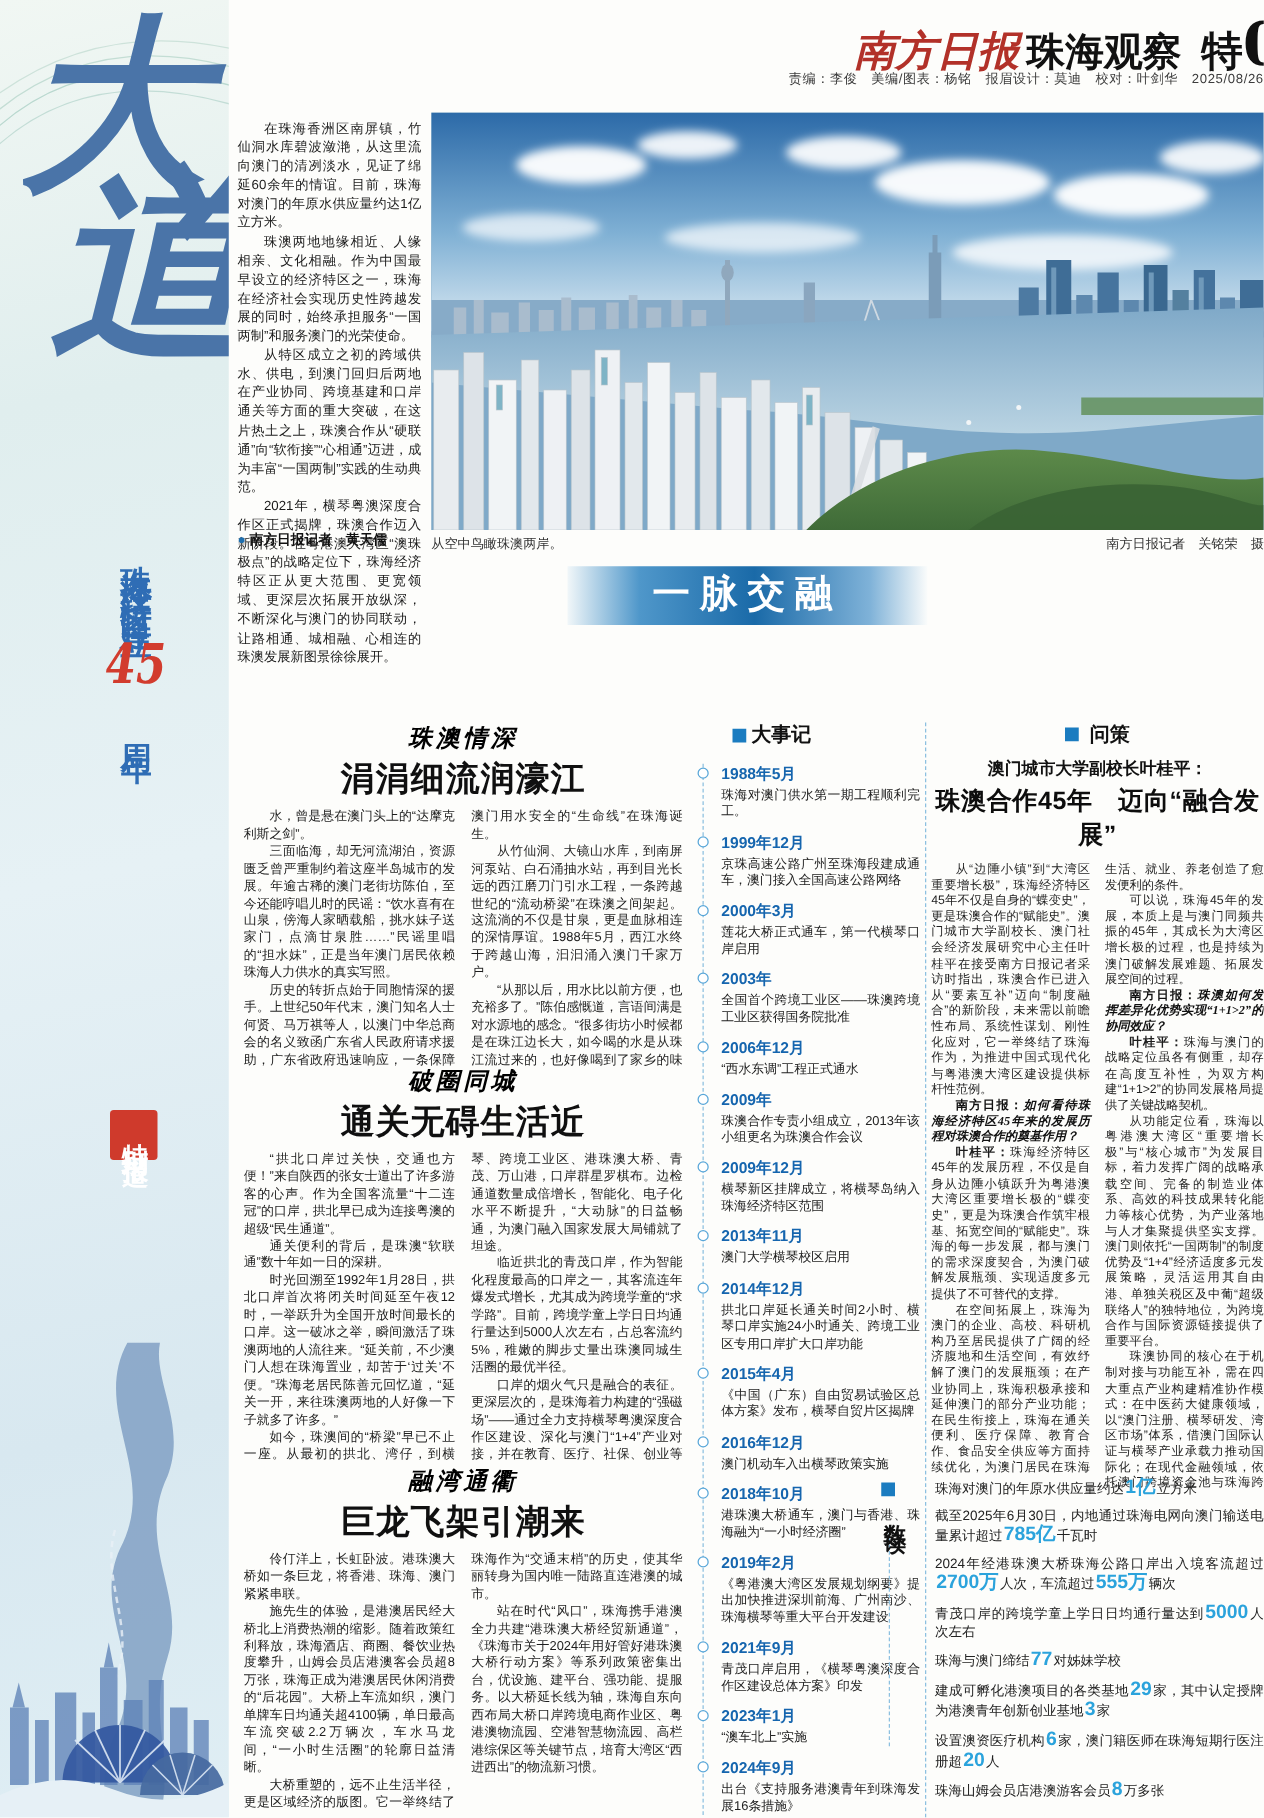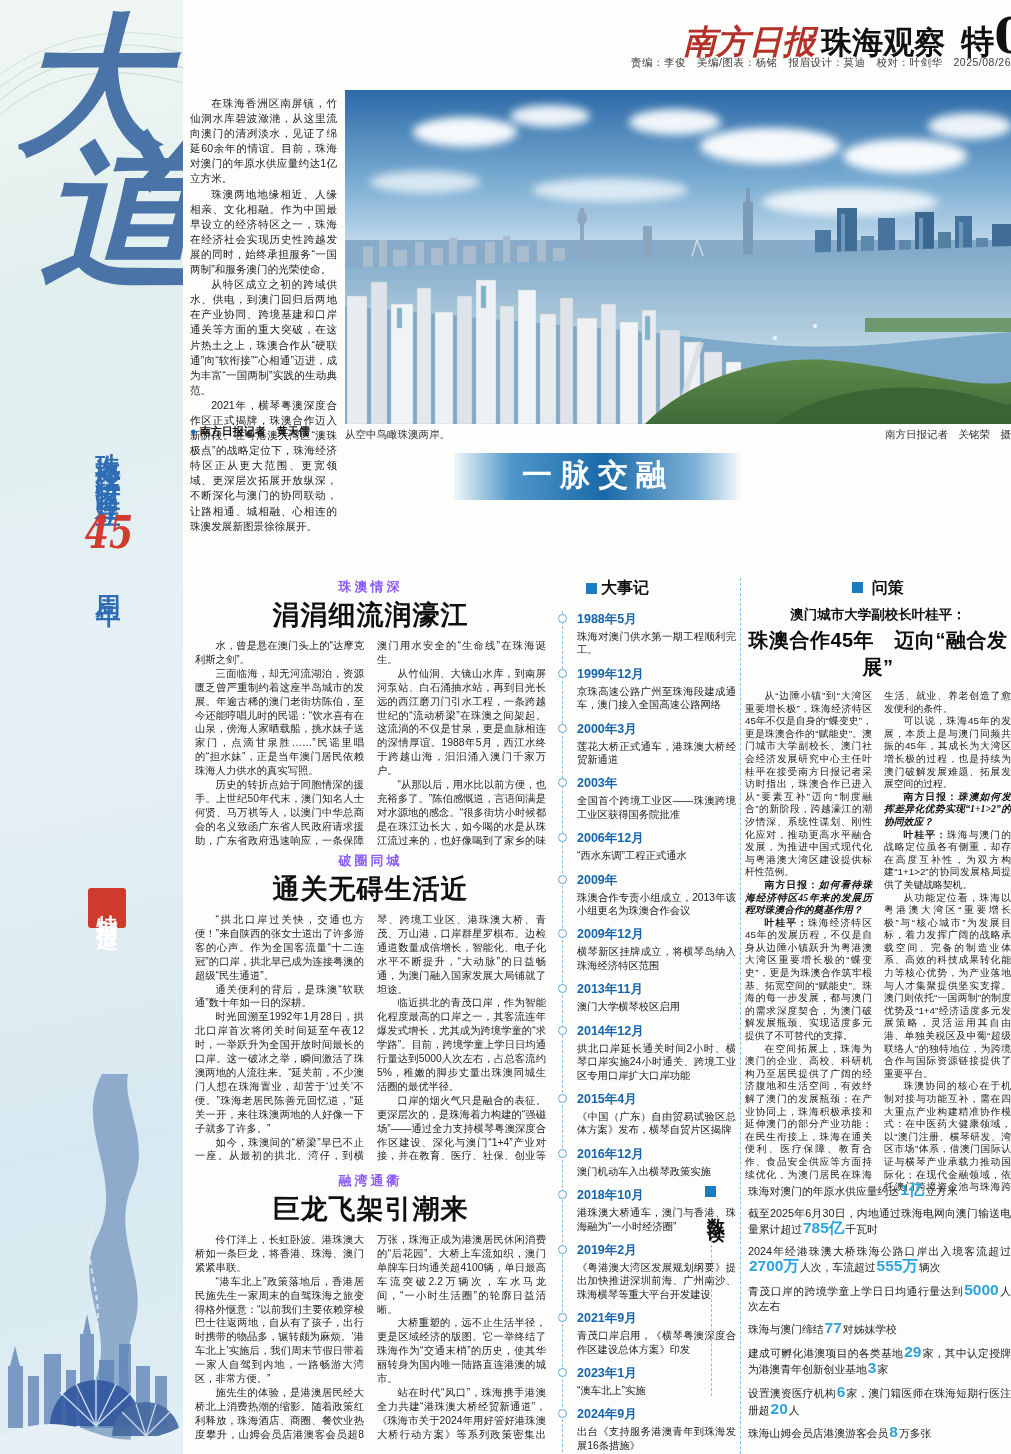--- a/index.html
+++ b/index.html
@@ -48,21 +48,21 @@
     justify-content:space-between;font-size:10.5px;color:#333;}
   
   .headline{position:absolute;left:185px;top:453px;width:826px;text-align:center;}
   .kicker{display:inline-block;padding:2px 68px 4px;font-size:30px;font-weight:bold;color:#fff;letter-spacing:8px;
     background:linear-gradient(90deg,rgba(205,228,243,.25) 0%,#4f97ca 20%,#1a6aa8 52%,#7fb2d8 84%,rgba(235,245,251,.15) 100%);}
   .big-title{margin-top:2px;font-size:51px;font-weight:900;color:#0c0c0c;letter-spacing:2px;
     font-family:"Liberation Sans",sans-serif;}
   
   .section{position:absolute;left:195px;width:351px;}
   .sec1{top:578px;} .sec2{top:852px;} .sec3{top:1172px;}
-  .sec-kicker{text-align:center;color:#8b5cf6;font-size:13px;font-weight:bold;letter-spacing:3px;}
+  .sec-kicker{text-align:center;color:#000000;font-size:19px;font-weight:bold;letter-spacing:3px;font-style:italic;}
   .sec-title{text-align:center;font-size:27px;font-weight:bold;color:#101010;margin:1px 0 6px;letter-spacing:1px;}
   .sec-body{column-count:2;column-gap:13px;overflow:hidden;font-size:10.3px;line-height:13.9px;
     text-align:justify;color:#1d1d1d;}
   .sec1 .sec-body{height:214px;} .sec2 .sec-body{height:254px;} .sec3 .sec-body{height:218px;}
   .sec-body p{margin:0;text-indent:2em;}
   
   .timeline{position:absolute;left:556px;top:578px;width:180px;}
   .tl-head{font-size:16px;font-weight:bold;color:#111;margin-left:30px;display:flex;align-items:center;}
   .sq{display:inline-block;width:11px;height:11px;background:#1b7cc0;margin-right:4px;}
   .tl-list{margin-top:12px;margin-left:6px;border-left:1px dashed #8cc0e0;padding-left:14px;min-height:820px;}
@@ -304,21 +304,20 @@
       <p>如今，珠澳间的“桥梁”早已不止一座。从最初的拱北、湾仔，到横琴、跨境工业区、港珠澳大桥、青茂、万山港，口岸群星罗棋布。边检通道数量成倍增长，智能化、电子化水平不断提升，“大动脉”的日益畅通，为澳门融入国家发展大局铺就了坦途。</p>
       <p>临近拱北的青茂口岸，作为智能化程度最高的口岸之一，其客流连年爆发式增长，尤其成为跨境学童的“求学路”。目前，跨境学童上学日日均通行量达到5000人次左右，占总客流约5%，稚嫩的脚步丈量出珠澳同城生活圈的最优半径。</p>
       <p>口岸的烟火气只是融合的表征。更深层次的，是珠海着力构建的“强磁场”——通过全力支持横琴粤澳深度合作区建设、深化与澳门“1+4”产业对接，并在教育、医疗、社保、创业等民生领域频频发力；将澳门青年纳入珠海就业创业扶持体系，建成29家可孵化港澳项目的基地；77对珠澳姊妹学校架起教育连心桥；澳门居民在珠海享受同等医保、养老保险待遇；澳资医疗机构落地生根……</p>
     </div>
 </div>
 <div class="section sec3">
   <div class="sec-kicker">融湾通衢</div>
   <div class="sec-title">巨龙飞架引潮来</div>
   <div class="sec-body">
       <p>伶仃洋上，长虹卧波。港珠澳大桥如一条巨龙，将香港、珠海、澳门紧紧串联。</p>
-      <p>“港车北上”政策落地后，香港居民施先生一家周末的自驾珠海之旅变得格外惬意：“以前我们主要依赖穿梭巴士往返两地，自从有了孩子，出行时携带的物品多，辗转颇为麻烦。‘港车北上’实施后，我们周末节假日带着一家人自驾到内地，一路畅游大湾区，非常方便。”</p>
       <p>施先生的体验，是港澳居民经大桥北上消费热潮的缩影。随着政策红利释放，珠海酒店、商圈、餐饮业热度攀升，山姆会员店港澳客会员超8万张，珠海正成为港澳居民休闲消费的“后花园”。大桥上车流如织，澳门单牌车日均通关超4100辆，单日最高车流突破2.2万辆次，车水马龙间，“一小时生活圈”的轮廓日益清晰。</p>
       <p>大桥重塑的，远不止生活半径，更是区域经济的版图。它一举终结了珠海作为“交通末梢”的历史，使其华丽转身为国内唯一陆路直连港澳的城市。</p>
       <p>站在时代“风口”，珠海携手港澳全力共建“港珠澳大桥经贸新通道”，《珠海市关于2024年用好管好港珠澳大桥行动方案》等系列政策密集出台，优设施、建平台、强功能、提服务。以大桥延长线为轴，珠海自东向西布局大桥口岸跨境电商作业区、粤港澳物流园、空港智慧物流园、高栏港综保区等关键节点，培育大湾区“西进西出”的物流新习惯。</p>
     </div>
 </div>
 
 <div class="timeline">
   <div class="tl-head">
     <span class="sq"></span>
     <span>大事记</span>
@@ -327,21 +326,21 @@
       <div class="tl-item">
         <div class="tl-date">1988年5月</div>
         <div class="tl-text">珠海对澳门供水第一期工程顺利完工。</div>
       </div>
       <div class="tl-item">
         <div class="tl-date">1999年12月</div>
         <div class="tl-text">京珠高速公路广州至珠海段建成通车，澳门接入全国高速公路网络</div>
       </div>
       <div class="tl-item">
         <div class="tl-date">2000年3月</div>
-        <div class="tl-text">莲花大桥正式通车，港珠澳大桥经贸新通道</div>
+        <div class="tl-text">莲花大桥正式通车，第一代横琴口岸启用</div>
       </div>
       <div class="tl-item">
         <div class="tl-date">2003年</div>
         <div class="tl-text">全国首个跨境工业区——珠澳跨境工业区获得国务院批准</div>
       </div>
       <div class="tl-item">
         <div class="tl-date">2006年12月</div>
         <div class="tl-text">“西水东调”工程正式通水</div>
       </div>
       <div class="tl-item">
@@ -393,21 +392,21 @@
 
 <div class="vline2"></div>
 <div class="qa">
   <div class="qa-head">
     <span class="sq"></span>
     <span>问策</span>
   </div>
   <div class="qa-person">澳门城市大学副校长叶桂平：</div>
   <div class="qa-title">珠澳合作45年　迈向“融合发展”</div>
   <div class="qa-body">
-      <p class="qa-p">从“边陲小镇”到“大湾区重要增长极”，珠海经济特区45年不仅是自身的“蝶变史”，更是珠澳合作的“赋能史”。澳门城市大学副校长、澳门社会经济发展研究中心主任叶桂平在接受南方日报记者采访时指出，珠澳合作已进入从“要素互补”迈向“制度融合”的新阶段，跨越濠江的潮汐情深、系统性谋划、刚性化应对，推动更高水平融合发展，为推进中国式现代化与粤港澳大湾区建设提供标杆性范例。</p>
+      <p class="qa-p">从“边陲小镇”到“大湾区重要增长极”，珠海经济特区45年不仅是自身的“蝶变史”，更是珠澳合作的“赋能史”。澳门城市大学副校长、澳门社会经济发展研究中心主任叶桂平在接受南方日报记者采访时指出，珠澳合作已进入从“要素互补”迈向“制度融合”的新阶段，未来需以前瞻性布局、系统性谋划、刚性化应对，它一举终结了珠海作为，为推进中国式现代化与粤港澳大湾区建设提供标杆性范例。</p>
       <p class="qa-q"><span class="qa-lead">南方日报：</span>如何看待珠海经济特区45年来的发展历程对珠澳合作的奠基作用？</p>
       <p class="qa-a"><span class="qa-lead">叶桂平：</span>珠海经济特区45年的发展历程，不仅是自身从边陲小镇跃升为粤港澳大湾区重要增长极的“蝶变史”，更是为珠澳合作筑牢根基、拓宽空间的“赋能史”。珠海的每一步发展，都与澳门的需求深度契合，为澳门破解发展瓶颈、实现适度多元提供了不可替代的支撑。</p>
       <p class="qa-p">在空间拓展上，珠海为澳门的企业、高校、科研机构乃至居民提供了广阔的经济腹地和生活空间，有效纾解了澳门的发展瓶颈；在产业协同上，珠海积极承接和延伸澳门的部分产业功能；在民生衔接上，珠海在通关便利、医疗保障、教育合作、食品安全供应等方面持续优化，为澳门居民在珠海生活、就业、养老创造了愈发便利的条件。</p>
       <p class="qa-p">可以说，珠海45年的发展，本质上是与澳门同频共振的45年，其成长为大湾区增长极的过程，也是持续为澳门破解发展难题、拓展发展空间的过程。</p>
       <p class="qa-q"><span class="qa-lead">南方日报：</span>珠澳如何发挥差异化优势实现“1+1&gt;2”的协同效应？</p>
       <p class="qa-a"><span class="qa-lead">叶桂平：</span>珠海与澳门的战略定位虽各有侧重，却存在高度互补性，为双方构建“1+1&gt;2”的协同发展格局提供了关键战略契机。</p>
       <p class="qa-p">从功能定位看，珠海以粤港澳大湾区“重要增长极”与“核心城市”为发展目标，着力发挥广阔的战略承载空间、完备的制造业体系、高效的科技成果转化能力等核心优势，为产业落地与人才集聚提供坚实支撑。澳门则依托“一国两制”的制度优势及“1+4”经济适度多元发展策略，灵活运用其自由港、单独关税区及中葡“超级联络人”的独特地位，为跨境合作与国际资源链接提供了重要平台。</p>
       <p class="qa-p">珠澳协同的核心在于机制对接与功能互补，需在四大重点产业构建精准协作模式：在中医药大健康领域，以“澳门注册、横琴研发、湾区市场”体系，借澳门国际认证与横琴产业承载力推动国际化；在现代金融领域，依托澳门跨境资金池与珠海跨境金融试点，为内地企业提供跨境融资，同步探索数字货币跨境支付、绿色金融创新以拓宽合作边界；在高新技术领域，整合澳门高校科研实力与珠海产业孵化能力，共建产学研体系加速成果产业化；会展商贸领域，联动珠海空间优势与澳门国际招商网络，打造国际会展形象，提升区域竞争力。</p>
     </div>
 </div>

